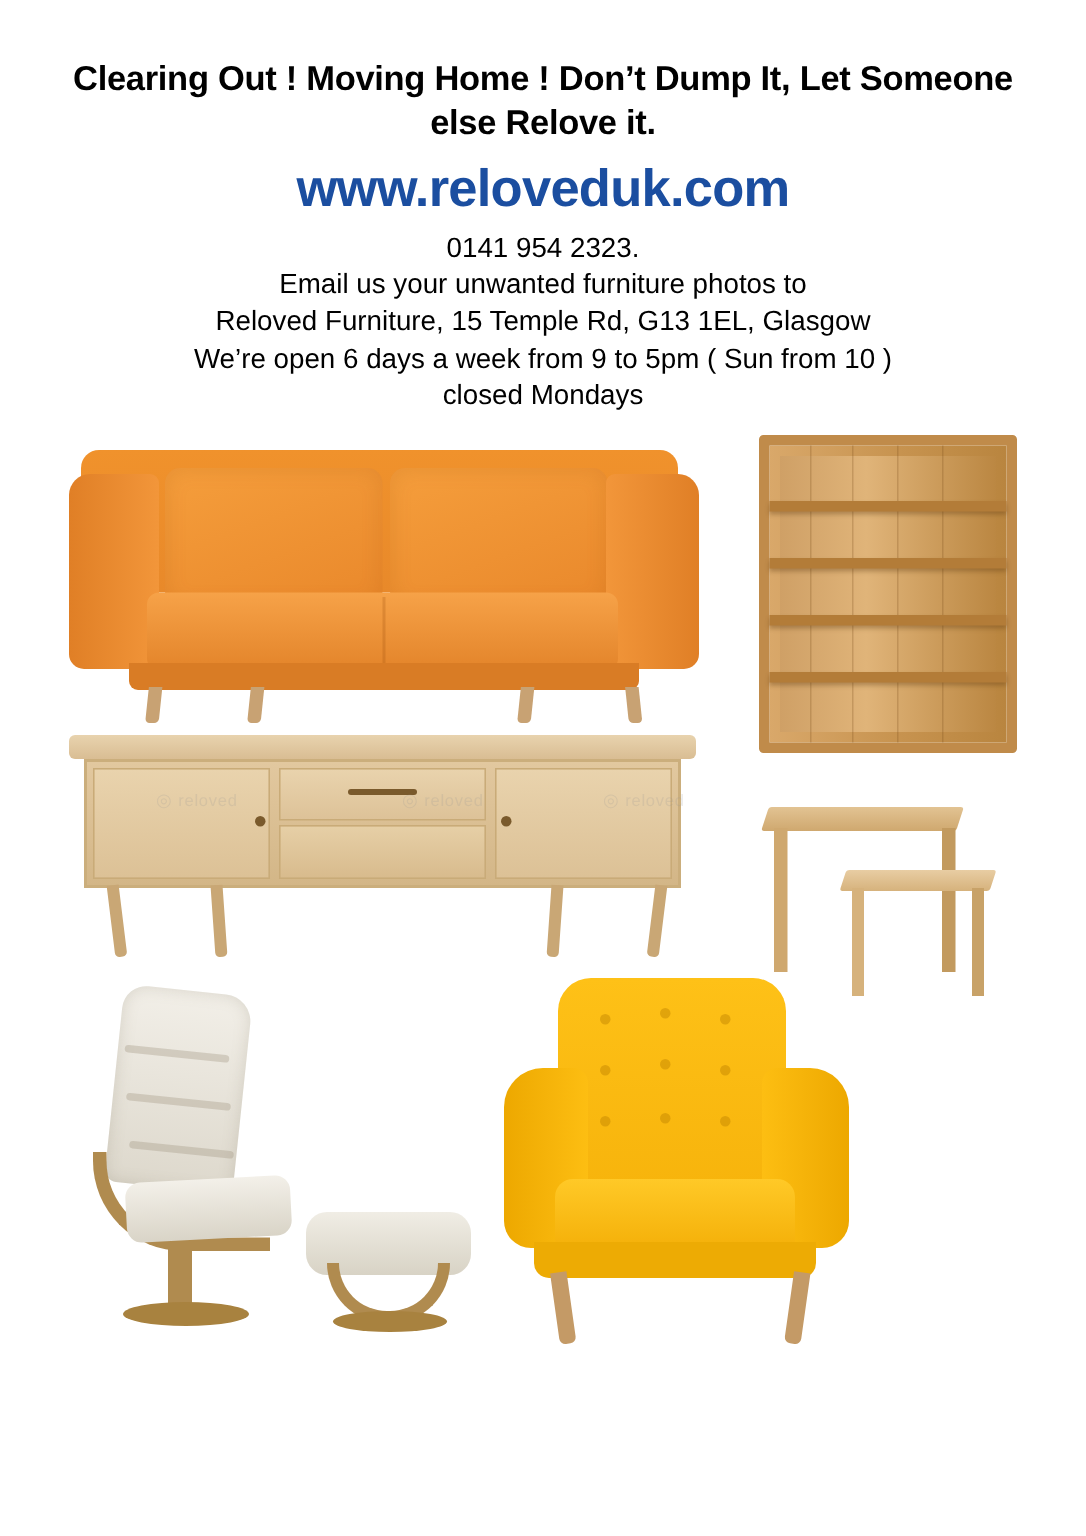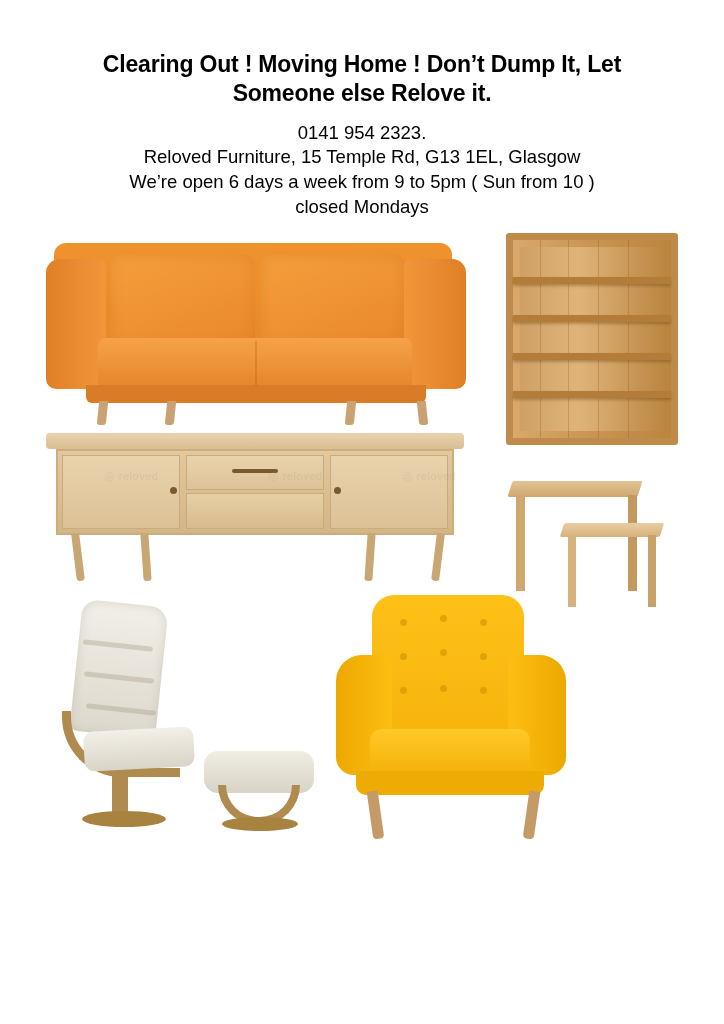--- a/index.html
+++ b/index.html
@@ -16,21 +16,21 @@
   }
   .flyer {
     position: relative;
     width: 724px;
     height: 1024px;
     background: #ffffff;
   }
 
   
   .headline {
-    margin: 12px;
+    margin: 0;
     padding: 38px 48px 0 48px;
     text-align: center;
     font-size: 23px;
     font-weight: bold;
     line-height: 1.28;
     letter-spacing: -0.2px;
   }
   .website {
     margin: 9px 0 0 0;
     text-align: center;
@@ -314,23 +314,25 @@
   .armchair .al1 { left: 40px; transform: rotate(-8deg); }
   .armchair .al2 { left: 196px; transform: rotate(8deg); }
 </style>
 </head>
 <body>
 
 <div class="flyer">
 
   <h1 class="headline">Clearing Out ! Moving Home ! Don’t Dump It, Let Someone else Relove it.</h1>
 
+  <div class="website">www.reloveduk.com</div>
 
   <div class="body-copy">
     <p>0141 954 2323.</p>
+    <p>Email us your unwanted furniture photos to</p>
     <p>Reloved Furniture, 15 Temple Rd, G13 1EL, Glasgow</p>
     <p>We’re open 6 days a week from 9 to 5pm ( Sun from 10 )</p>
     <p>closed Mondays</p>
   </div>
 
   <div class="collage">
 
     <div class="photo sofa">
       <div class="back"></div>
       <div class="cushion-b cb1"></div>

